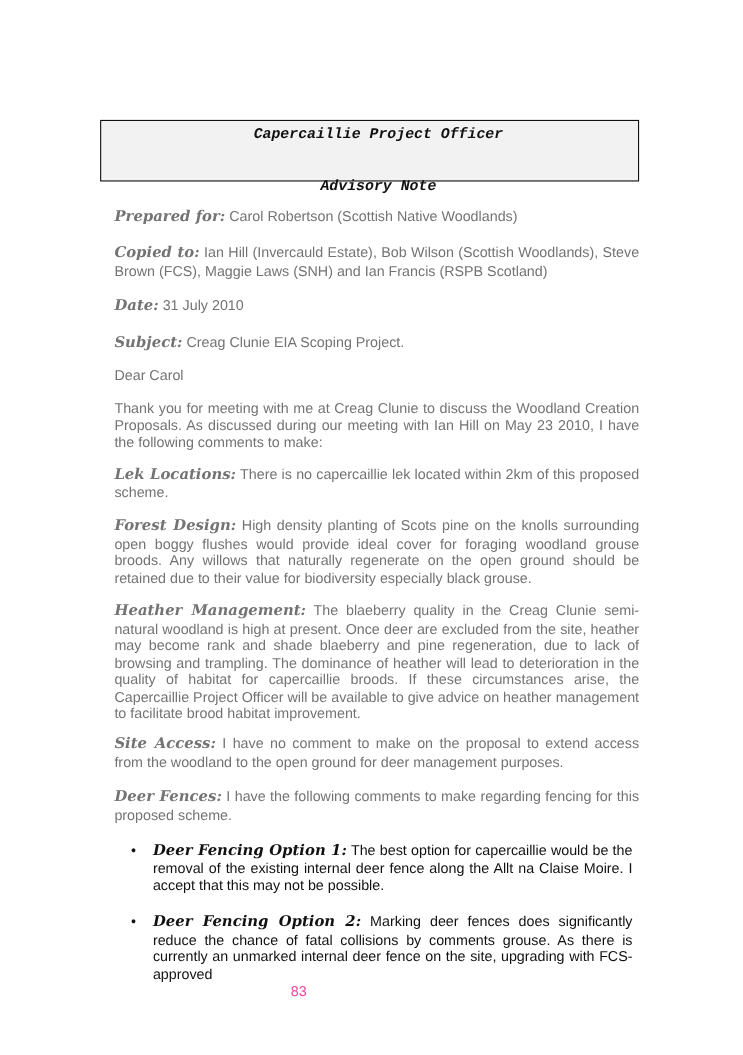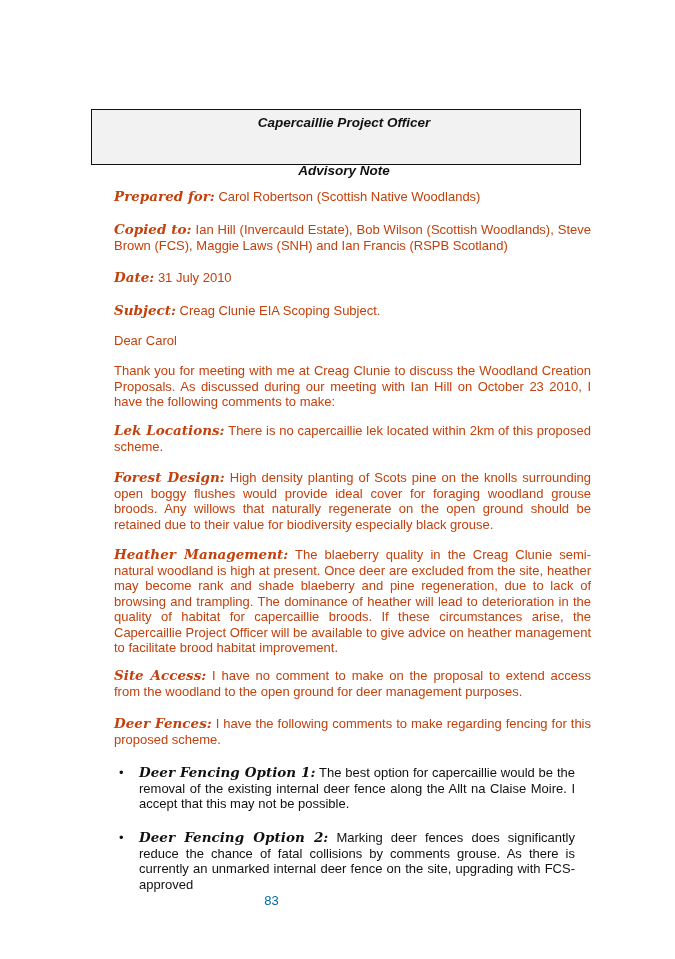--- a/index.html
+++ b/index.html
@@ -4,39 +4,39 @@
 <style>
   html, body { margin: 0; padding: 0; background: #ffffff; }
   body { width: 675px; height: 959px; position: relative; overflow: hidden; color: #111; }
   .page { position: absolute; left: 0; top: 0; width: 675px; height: 959px; background: #fff; }
   .title-box {
     position: absolute; left: 91px; top: 109px; width: 488px; height: 54px;
     border: 1.5px solid #111; background: #f2f2f2;
   }
   .title-line {
     position: absolute; left: 16px; right: 0; text-align: center;
-    font-family: Liberation Sans, sans-serif; font-style: italic; font-weight: bold;
+    font-family: Liberation Mono, monospace; font-style: italic; font-weight: bold;
     font-size: 13.5px; color: #111;
   }
   .t1 { top: 5px; }
   .t2 { top: 37px; margin-top: 16px; }
   .block {
-    position: absolute; left: 114px; width: 477px;
+    position: absolute; left: 104px; width: 477px;
     font-family: "Liberation Sans", sans-serif; font-size: 13px; line-height: 15.5px;
-    text-align: justify; color: #c2410c;
+    text-align: justify; color: #737373;
   }
   .lbl {
     font-family: "DejaVu Serif", serif; font-style: italic; font-weight: bold; font-size: 13.5px;
   }
   .bullet-item { position: absolute; left: 139px; width: 436px;
     font-family: "Liberation Sans", sans-serif; font-size: 13px; line-height: 15.5px;
     text-align: justify; color: #111; }
   .bullet-dot { position: absolute; left: -20px; top: 0; font-size: 13px; }
   .page-num { position: absolute; left: 0; width: 543px; top: 893px; text-align: center;
-    font-family: "Liberation Sans", sans-serif; font-size: 13px; color: #0369a1; }
+    font-family: "Liberation Sans", sans-serif; font-size: 13px; color: #ec4899; }
 </style>
 </head>
 <body>
 
 <div class="page">
 
   <div class="title-box">
     <div class="title-line t1">Capercaillie Project Officer</div>
     <div class="title-line t2">Advisory Note</div>
   </div>
@@ -47,26 +47,26 @@
 
   <div class="block" style="top:222px;">
     <span class="lbl">Copied to:</span><span> Ian Hill (Invercauld Estate), Bob Wilson (Scottish Woodlands), Steve Brown (FCS), Maggie Laws (SNH) and Ian Francis (RSPB Scotland)</span>
   </div>
 
   <div class="block" style="top:270px;">
     <span class="lbl">Date:</span><span> 31 July 2010</span>
   </div>
 
   <div class="block" style="top:303px;">
-    <span class="lbl">Subject:</span><span> Creag Clunie EIA Scoping Subject.</span>
+    <span class="lbl">Subject:</span><span> Creag Clunie EIA Scoping Project.</span>
   </div>
 
   <div class="block" style="top:333px;">Dear Carol</div>
 
-  <div class="block" style="top:363px;">Thank you for meeting with me at Creag Clunie to discuss the Woodland Creation Proposals. As discussed during our meeting with Ian Hill on October 23 2010, I have the following comments to make:</div>
+  <div class="block" style="top:363px;">Thank you for meeting with me at Creag Clunie to discuss the Woodland Creation Proposals. As discussed during our meeting with Ian Hill on May 23 2010, I have the following comments to make:</div>
 
   <div class="block" style="top:423px;">
     <span class="lbl">Lek Locations:</span><span> There is no capercaillie lek located within 2km of this proposed scheme.</span>
   </div>
 
   <div class="block" style="top:470px;">
     <span class="lbl">Forest Design:</span><span> High density planting of Scots pine on the knolls surrounding open boggy flushes would provide ideal cover for foraging woodland grouse broods. Any willows that naturally regenerate on the open ground should be retained due to their value for biodiversity especially black grouse.</span>
   </div>
 
   <div class="block" style="top:547px;">

